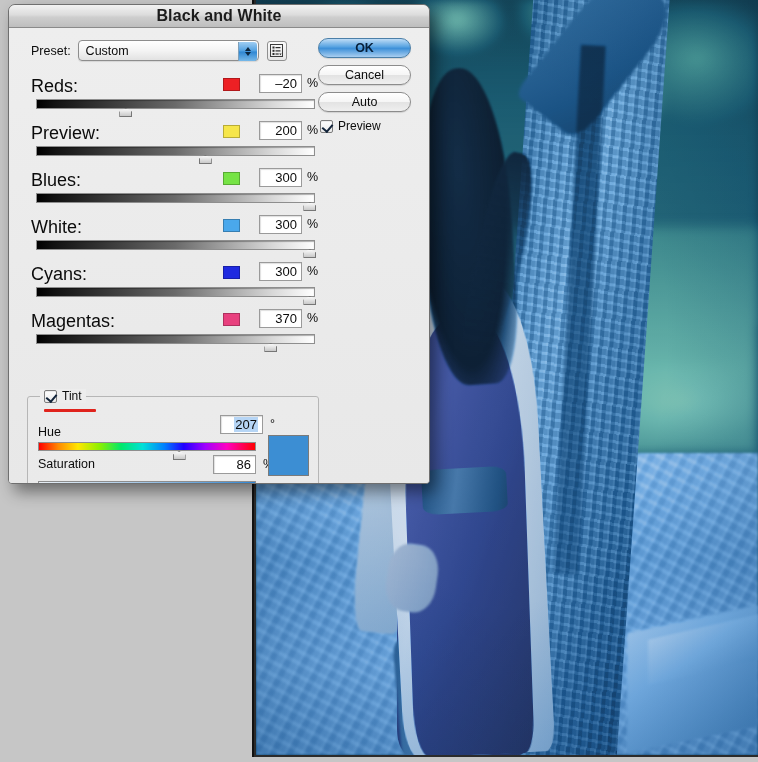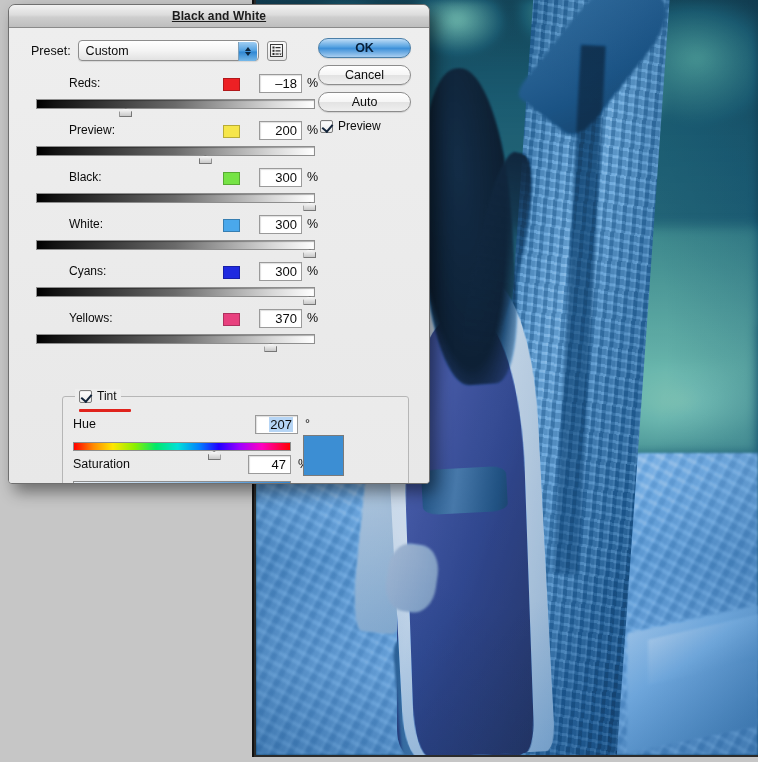--- a/index.html
+++ b/index.html
@@ -195,23 +195,22 @@
     overflow: hidden;
   }
   #titlebar {
     height: 23px;
     background: linear-gradient(180deg, #f2f2f2 0%, #dcdcdc 45%, #cecece 55%, #bebebe 100%);
     border-bottom: 1px solid #8a8a8a;
     border-radius: 6px 6px 0 0;
     display: flex; align-items: center; justify-content: center;
   }
   #title-text {
-    font-size: 12px; color: #1c1c1c; font-weight: bold;
+    font-size: 16px; color: #1c1c1c; font-weight: bold;
     letter-spacing: .1px;
-    text-decoration: underline;
   }
   #dialog-body {
     position: relative;
     height: 456px;
     background: linear-gradient(180deg, #eeeeee, #e8e8e8);
     padding: 0;
   }
 
   
   #preset-row {
@@ -282,21 +281,21 @@
     content: ""; position: absolute;
     left: 3px; top: 1px; width: 5px; height: 8px;
     border-right: 2.2px solid #12243a; border-bottom: 2.2px solid #12243a;
     transform: rotate(40deg);
   }
   #preview-label, #tint-label { font-size: 12px; color: #0d0d0d; }
 
   
   #channels { position: absolute; left: 0; top: 46px; width: 100%; }
   .ch-row { position: relative; height: 47px; }
-  .ch-label { position: absolute; left: 22px; top: 2px; font-size: 12px; color: #0b0b0b; margin-left: 38px; }
+  .ch-label { position: absolute; left: 22px; top: 2px; font-size: 18px; color: #0b0b0b; }
   .ch-swatch {
     position: absolute; left: 214px; top: 4px;
     width: 17px; height: 13px; border: 1px solid rgba(0,0,0,.25);
   }
   .ch-field {
     position: absolute; left: 250px; top: 0px;
     width: 43px; height: 19px;
     background: #ffffff; border: 1px solid #9a9a9a;
     box-shadow: inset 1px 1px 1px rgba(0,0,0,.13);
     display: flex; align-items: center; justify-content: flex-end;
@@ -315,24 +314,23 @@
     position: absolute; top: 34px;
     width: 13px; height: 9px; margin-left: -6px;
     background: linear-gradient(180deg, #f9f9f9, #c9c9c9);
     border: 1px solid #767676;
     clip-path: polygon(50% 0%, 100% 42%, 100% 100%, 0% 100%, 0% 42%);
   }
 
   
   #tint-group {
     position: absolute; left: 18px; top: 368px;
-    width: 347px; height: 98px;
+    width: 292px; height: 98px;
     border: 1px solid #b6b6b6; border-radius: 3px;
     background: rgba(255,255,255,.12);
-    margin-left: 35px;
   }
   #tint-check-wrap {
     position: absolute; left: 12px; top: -8px;
     display: flex; align-items: center;
     background: #ededed; padding: 0 4px;
   }
   #tint-underline {
     position: absolute; left: 16px; top: 12px;
     width: 52px; height: 3px; background: #e0231c; border-radius: 1px;
   }
@@ -446,35 +444,35 @@
           <rect x="5.5" y="9.4" width="3.2" height="1.2" fill="#2b2b2b"></rect>
           <path d="M9.2 9.4 L11.6 9.4 L10.4 11.2 Z" fill="#2b2b2b"></path>
         </svg>
       </div>
     </div>
 
     <div id="channels">
         <div class="ch-row">
           <span class="ch-label">Reds:</span>
           <span class="ch-swatch" style="background: rgb(237, 32, 36);"></span>
-          <span class="ch-field">–18</span>
+          <span class="ch-field">–20</span>
           <span class="ch-unit">%</span>
           <span class="ch-track"></span>
           <span class="thumb" style="left: 116.28px;"></span>
         </div>
         <div class="ch-row">
           <span class="ch-label">Preview:</span>
           <span class="ch-swatch" style="background: rgb(246, 230, 74);"></span>
           <span class="ch-field">200</span>
           <span class="ch-unit">%</span>
           <span class="ch-track"></span>
           <span class="thumb" style="left: 195.795px;"></span>
         </div>
         <div class="ch-row">
-          <span class="ch-label">Black:</span>
+          <span class="ch-label">Blues:</span>
           <span class="ch-swatch" style="background: rgb(118, 227, 69);"></span>
           <span class="ch-field">300</span>
           <span class="ch-unit">%</span>
           <span class="ch-track"></span>
           <span class="thumb" style="left: 300.42px;"></span>
         </div>
         <div class="ch-row">
           <span class="ch-label">White:</span>
           <span class="ch-swatch" style="background: rgb(74, 168, 236);"></span>
           <span class="ch-field">300</span>
@@ -484,51 +482,51 @@
         </div>
         <div class="ch-row">
           <span class="ch-label">Cyans:</span>
           <span class="ch-swatch" style="background: rgb(31, 42, 224);"></span>
           <span class="ch-field">300</span>
           <span class="ch-unit">%</span>
           <span class="ch-track"></span>
           <span class="thumb" style="left: 300.42px;"></span>
         </div>
         <div class="ch-row">
-          <span class="ch-label">Yellows:</span>
+          <span class="ch-label">Magentas:</span>
           <span class="ch-swatch" style="background: rgb(232, 64, 126);"></span>
           <span class="ch-field">370</span>
           <span class="ch-unit">%</span>
           <span class="ch-track"></span>
           <span class="thumb" style="left: 261.36px;"></span>
         </div>
       </div>
 
     <div id="tint-group">
       <div id="tint-check-wrap">
         <div class="checkbox"></div>
         <span id="tint-label">Tint</span>
       </div>
       <div id="tint-underline" style="background: rgb(224, 35, 28);"></div>
 
       <div class="tint-row" style="top:18px">
-        <span class="tint-label" style="top:2px">Hue</span>
+        <span class="tint-label" style="top:10px">Hue</span>
         <div class="tint-field selected" style="left:192px; top:0px">
           <span>207</span>
         </div>
         <span class="tint-unit" style="left:242px; top:2px">°</span>
       </div>
 
       <div id="hue-track"></div>
       <div class="tint-thumb" id="hue-thumb" style="top: 54px; left: 150.61px;"></div>
 
       <div class="tint-row" style="top:58px">
         <span class="tint-label" style="top:2px">Saturation</span>
         <div class="tint-field" style="left:185px; top:0px">
-          <span>47</span>
+          <span>86</span>
         </div>
         <span class="tint-unit" style="left:235px; top:2px">%</span>
       </div>
 
       <div id="sat-track"></div>
 
       <div id="tint-swatch" style="background: rgb(60, 142, 211);"></div>
     </div>
 
   </div>

